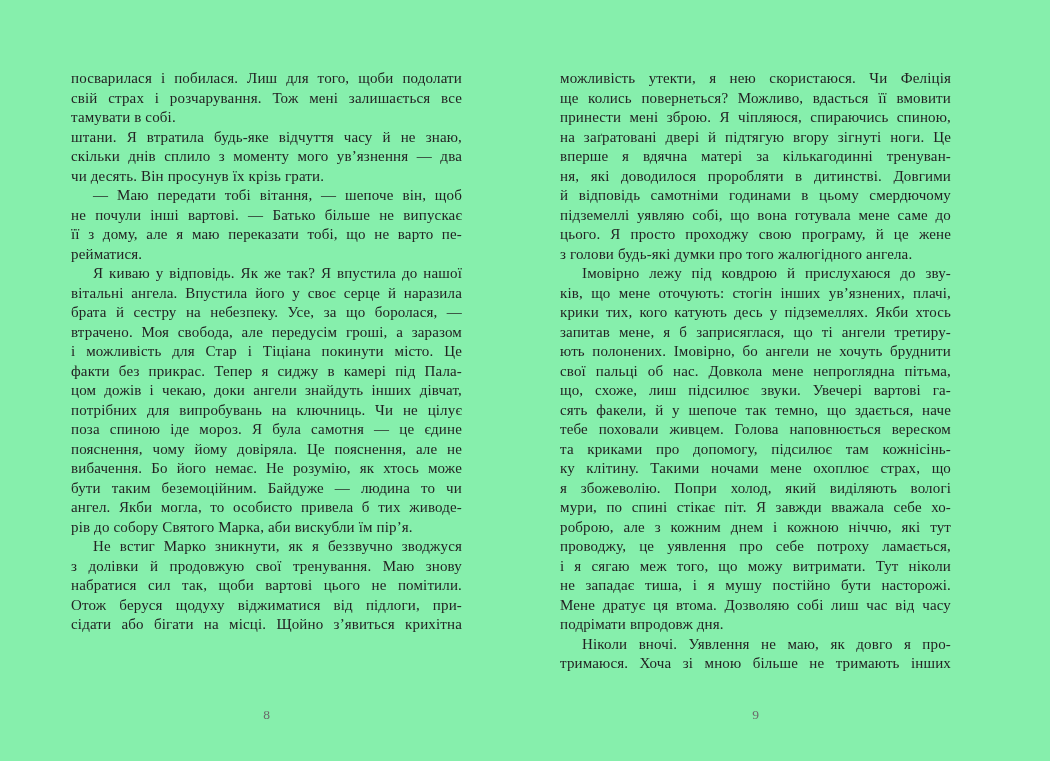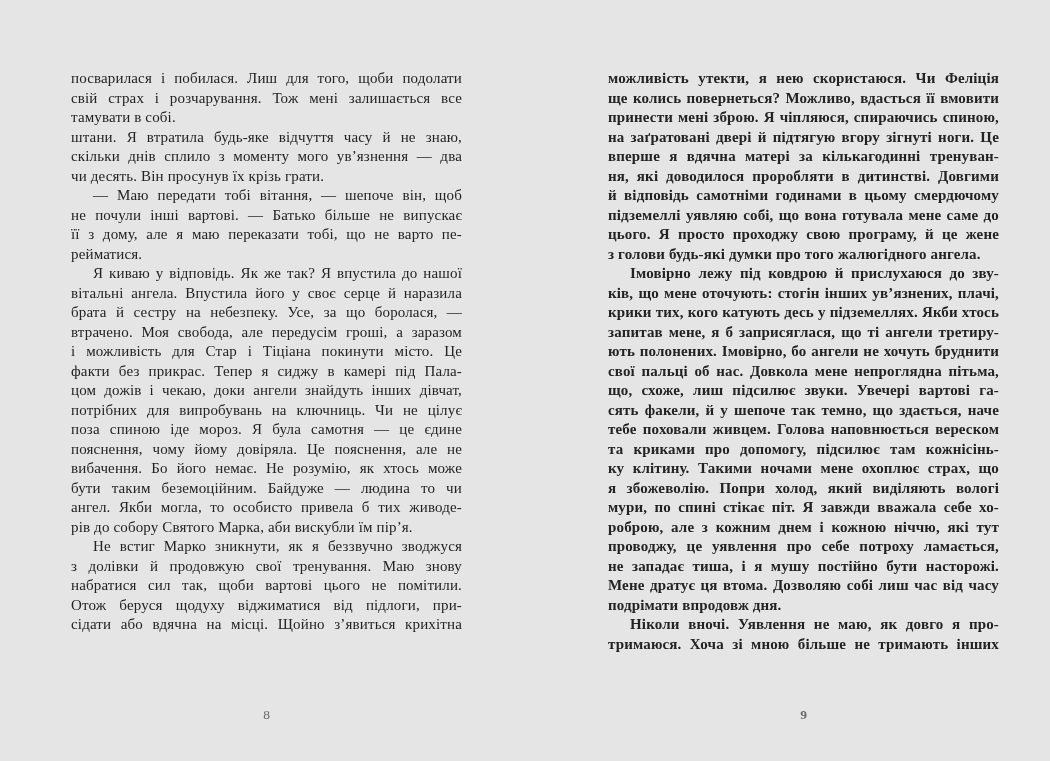--- a/index.html
+++ b/index.html
@@ -11,30 +11,30 @@
     height: 761px;
     background: #ffffff;
     position: relative;
     overflow: hidden;
     font-family: "Liberation Serif", "DejaVu Serif", serif;
     color: #232323;
   }
   .spread {
     position: absolute;
     inset: 0;
-    background: #e5e5e5;
+    background: #86efac;
   }
   .page {
     position: absolute;
     top: 69px;
     width: 391px;
     height: 680px;
   }
   .page--left  { left: 71px;  }
-  .page--right { left: 608px; font-weight: bold; }
+  .page--right { left: 560px; }
   .text-col {
     width: 100%;
   }
   .line {
     font-size: 15px;
     line-height: 19.5px;
     height: 19.5px;
     text-align: justify;
     text-align-last: justify;
     white-space: nowrap; 
@@ -86,21 +86,21 @@
         <div class="line">поза спиною іде мороз. Я була самотня — це єдине</div>
         <div class="line">пояснення, чому йому довіряла. Це пояснення, але не</div>
         <div class="line">вибачення. Бо його немає. Не розумію, як хтось може</div>
         <div class="line">бути таким беземоційним. Байдуже — людина то чи</div>
         <div class="line">ангел. Якби могла, то особисто привела б тих живоде-</div>
         <div class="line para-end">рів до собору Святого Марка, аби вискубли їм пір’я.</div>
         <div class="line indent">Не встиг Марко зникнути, як я беззвучно зводжуся</div>
         <div class="line">з долівки й продовжую свої тренування. Маю знову</div>
         <div class="line">набратися сил так, щоби вартові цього не помітили.</div>
         <div class="line">Отож беруся щодуху віджиматися від підлоги, при-</div>
-        <div class="line">сідати або вдячна на місці. Щойно з’явиться крихітна</div>
+        <div class="line">сідати або бігати на місці. Щойно з’явиться крихітна</div>
       </div>
     <div class="page-number">8</div>
   </section>
 
   <section class="page page--right">
     <div class="text-col">
         <div class="line">можливість утекти, я нею скористаюся. Чи Феліція</div>
         <div class="line">ще колись повернеться? Можливо, вдасться її вмовити</div>
         <div class="line">принести мені зброю. Я чіпляюся, спираючись спиною,</div>
         <div class="line">на заґратовані двері й підтягую вгору зігнуті ноги. Це</div>
@@ -118,20 +118,21 @@
         <div class="line">свої пальці об нас. Довкола мене непроглядна пітьма,</div>
         <div class="line">що, схоже, лиш підсилює звуки. Увечері вартові га-</div>
         <div class="line">сять факели, й у шепоче так темно, що здається, наче</div>
         <div class="line">тебе поховали живцем. Голова наповнюється вереском</div>
         <div class="line">та криками про допомогу, підсилює там кожнісінь-</div>
         <div class="line">ку клітину. Такими ночами мене охоплює страх, що</div>
         <div class="line">я збожеволію. Попри холод, який виділяють вологі</div>
         <div class="line">мури, по спині стікає піт. Я завжди вважала себе хо-</div>
         <div class="line">роброю, але з кожним днем і кожною ніччю, які тут</div>
         <div class="line">проводжу, це уявлення про себе потроху ламається,</div>
+        <div class="line">і я сягаю меж того, що можу витримати. Тут ніколи</div>
         <div class="line">не западає тиша, і я мушу постійно бути насторожі.</div>
         <div class="line">Мене дратує ця втома. Дозволяю собі лиш час від часу</div>
         <div class="line para-end">подрімати впродовж дня.</div>
         <div class="line indent">Ніколи вночі. Уявлення не маю, як довго я про-</div>
         <div class="line">тримаюся. Хоча зі мною більше не тримають інших</div>
       </div>
     <div class="page-number">9</div>
   </section>
 
 </div>

